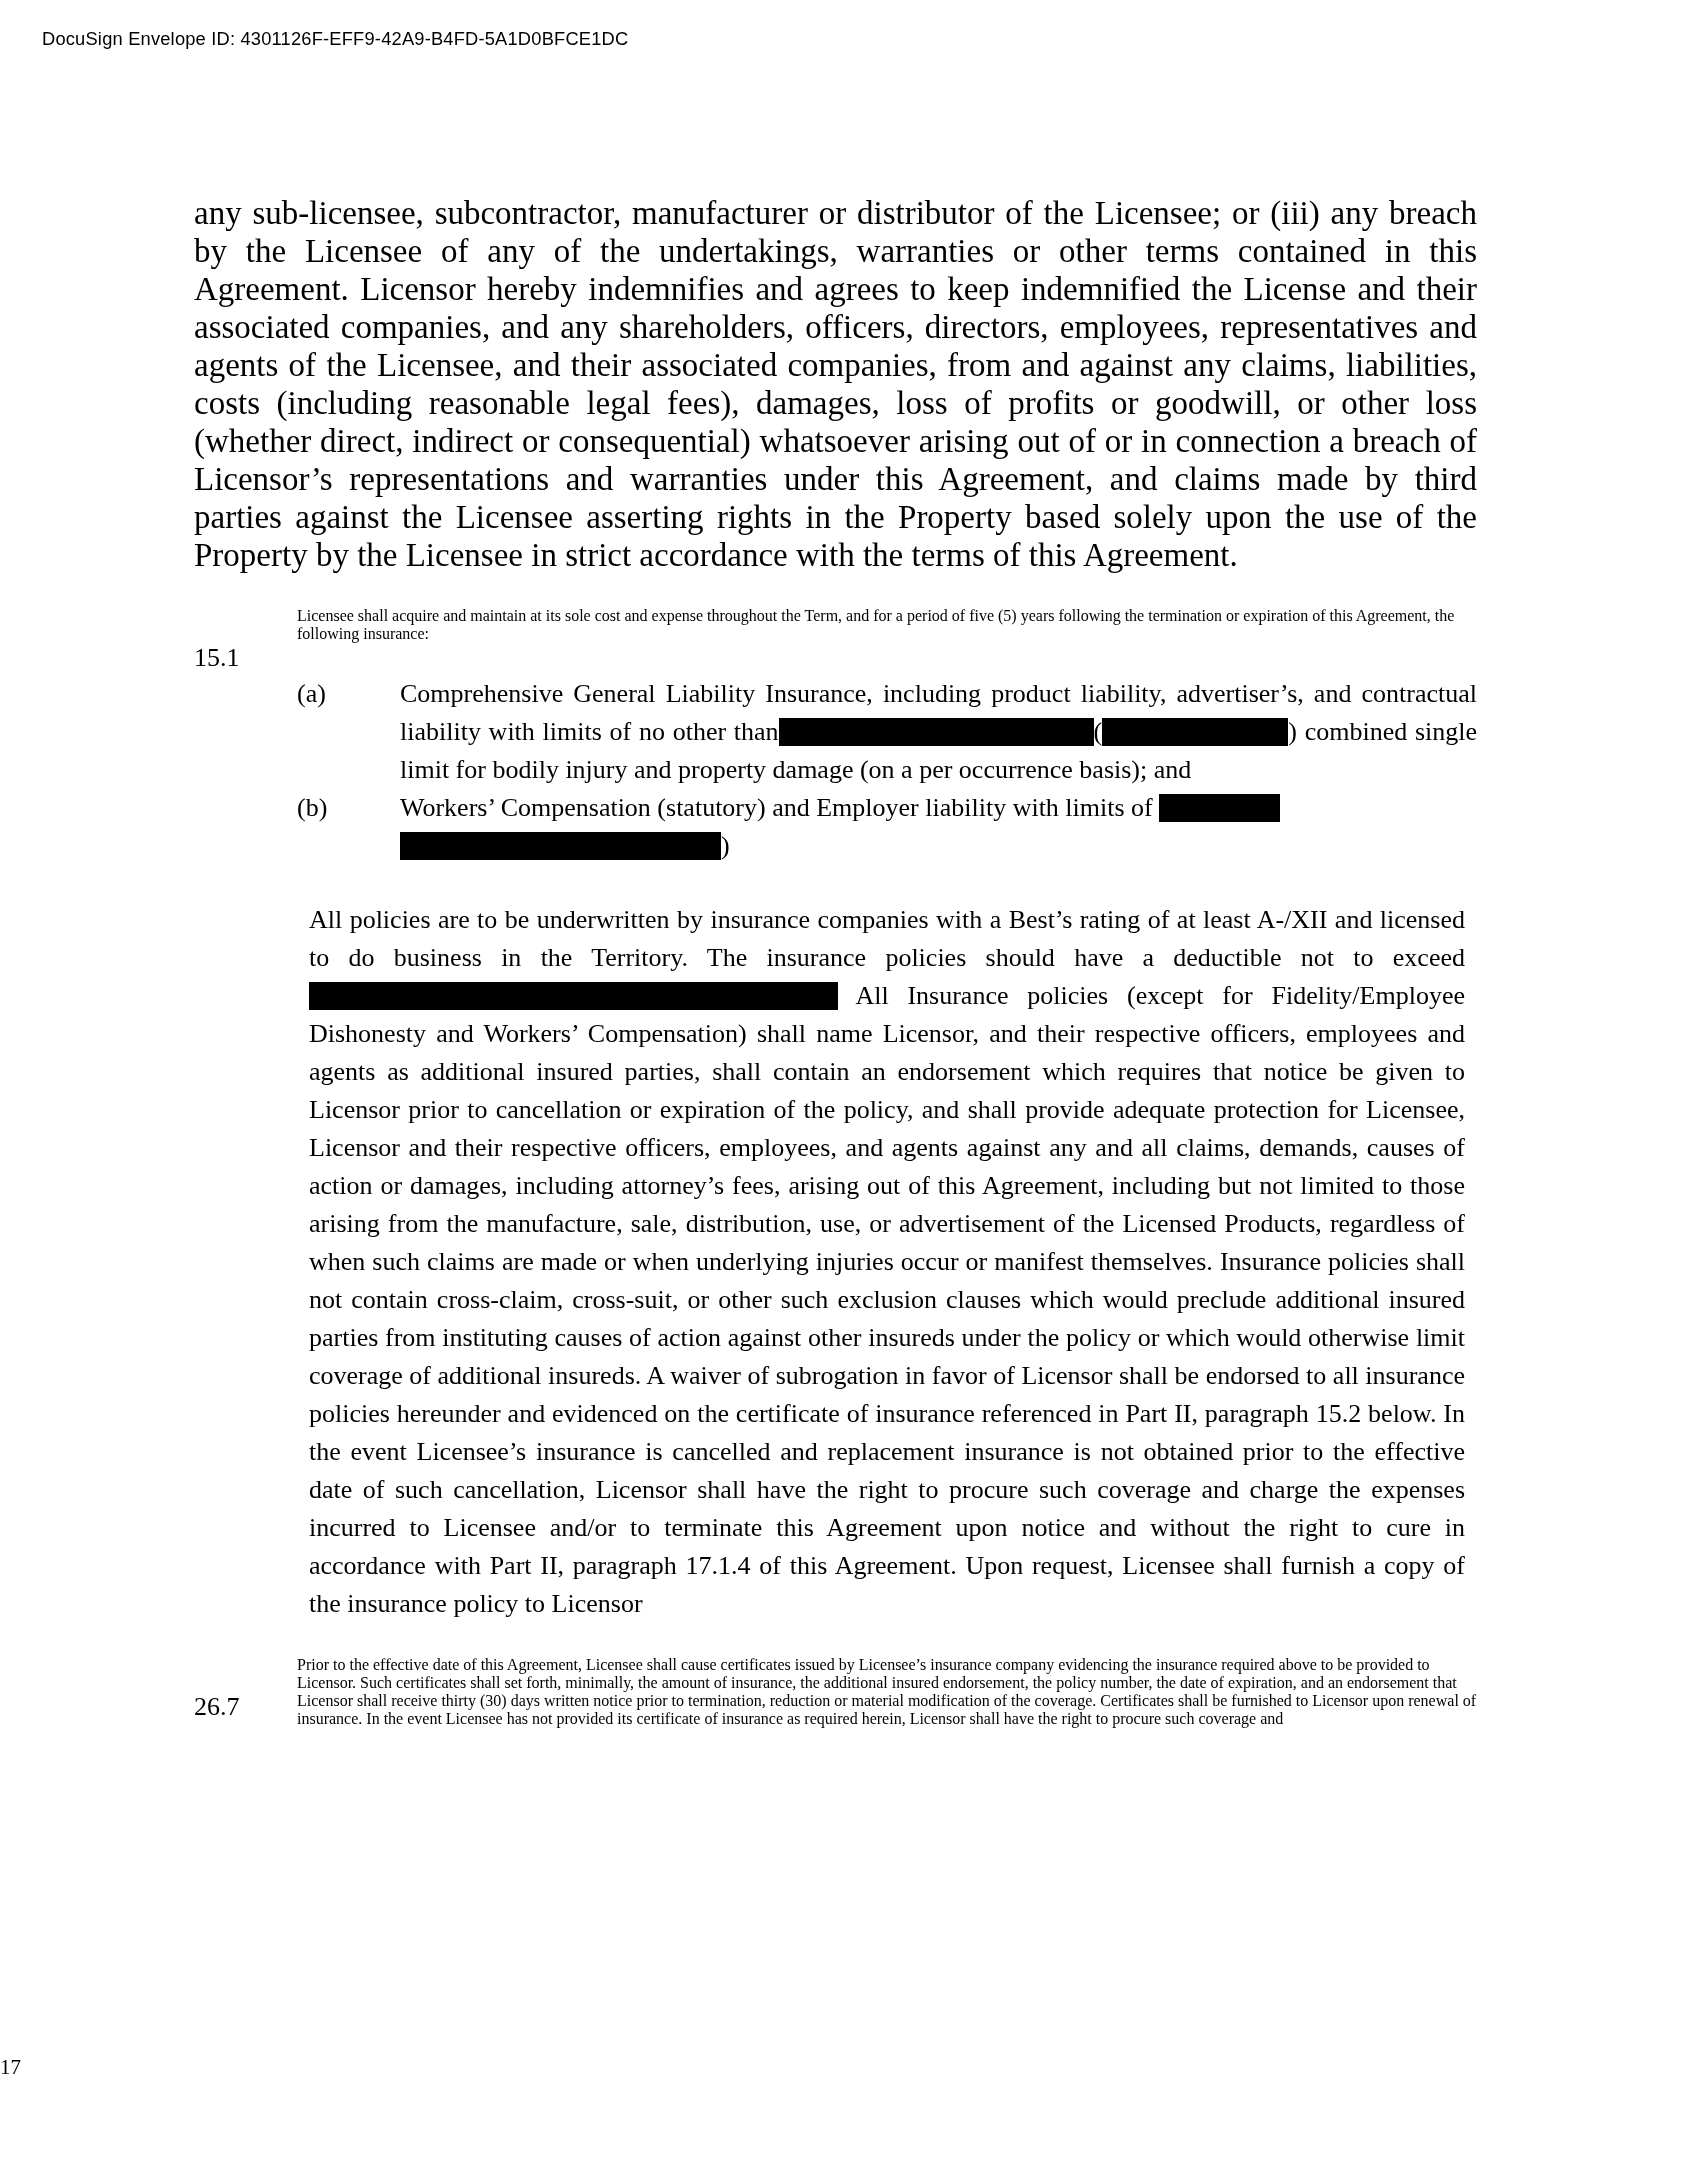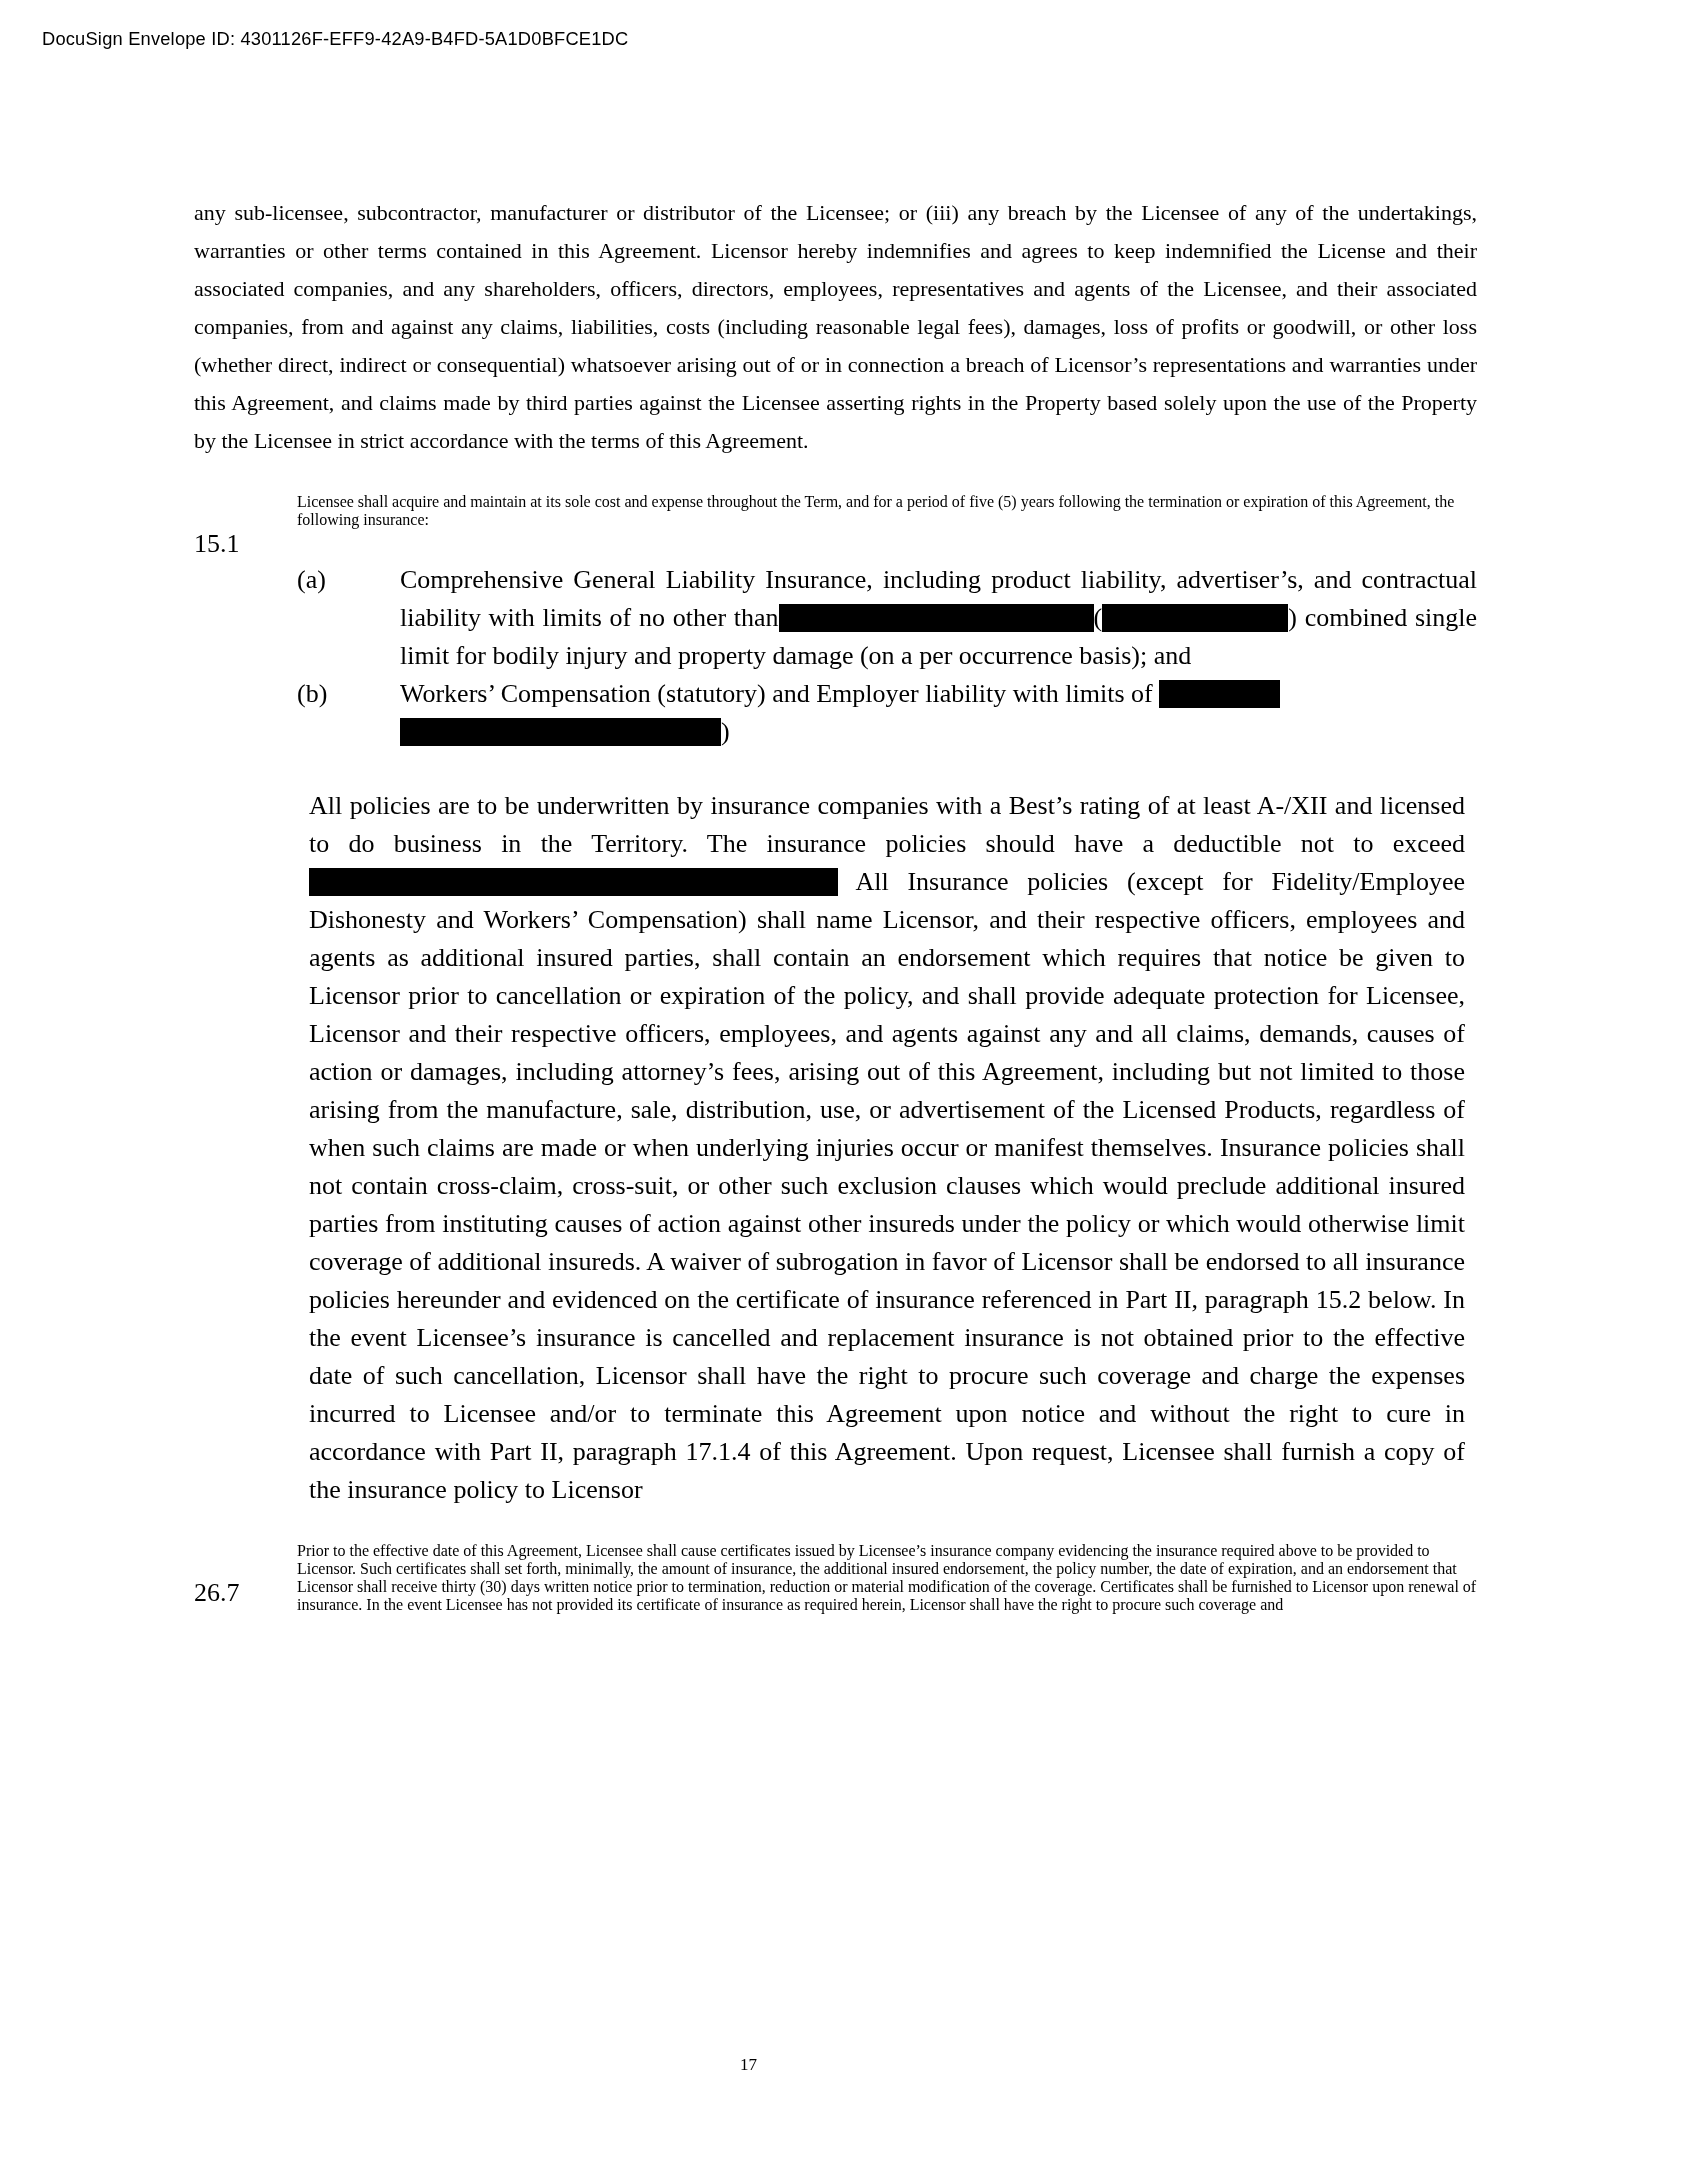--- a/index.html
+++ b/index.html
@@ -33,21 +33,21 @@
   
   .content {
     position: absolute;
     top: 194px;
     left: 194px;
     width: 1283px;
   }
 
   p.para {
     margin: 0;
-    font-size: 22px;
+    font-size: 33px;
     line-height: 38px;
     text-align: justify;
     text-justify: inter-word;
     hyphens: none;
   }
 
   
   .numbered {
     position: relative;
     padding-left: 103px;
@@ -124,22 +124,21 @@
   .redact-a2 { width: 186px; }
   .redact-b1 { width: 121px; }
   .redact-b2 { width: 321px; }
   .redact-c1 { width: 529px; }
 
   .page-number {
     position: absolute;
     left: 0;
     right: 0;
     top: 2055px;
-    text-align: center;
-    font-size: 17px;
+    font-size: 21px;
     color: #000000;
   }
 </style>
 </head>
 <body>
 
 <div class="page">
 
   <div class="docusign-stamp">DocuSign Envelope ID: 4301126F-EFF9-42A9-B4FD-5A1D0BFCE1DC</div>
 

